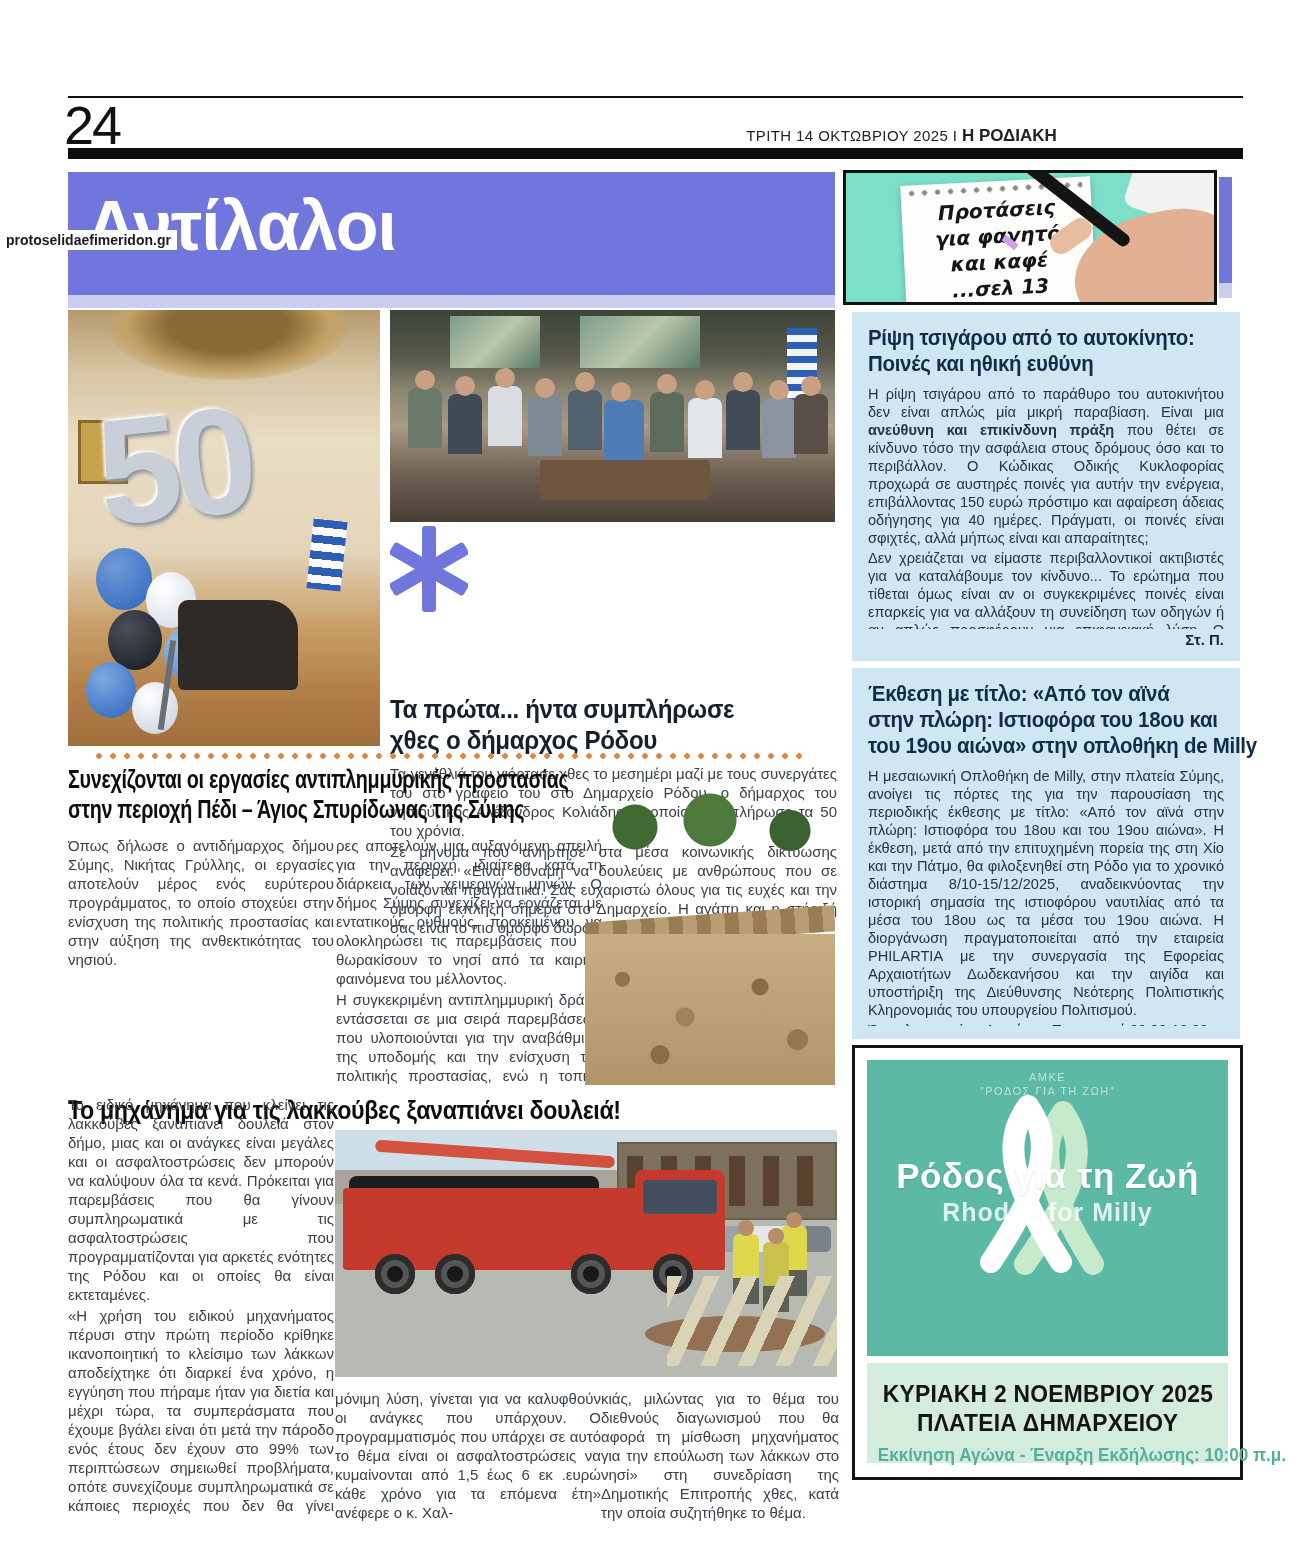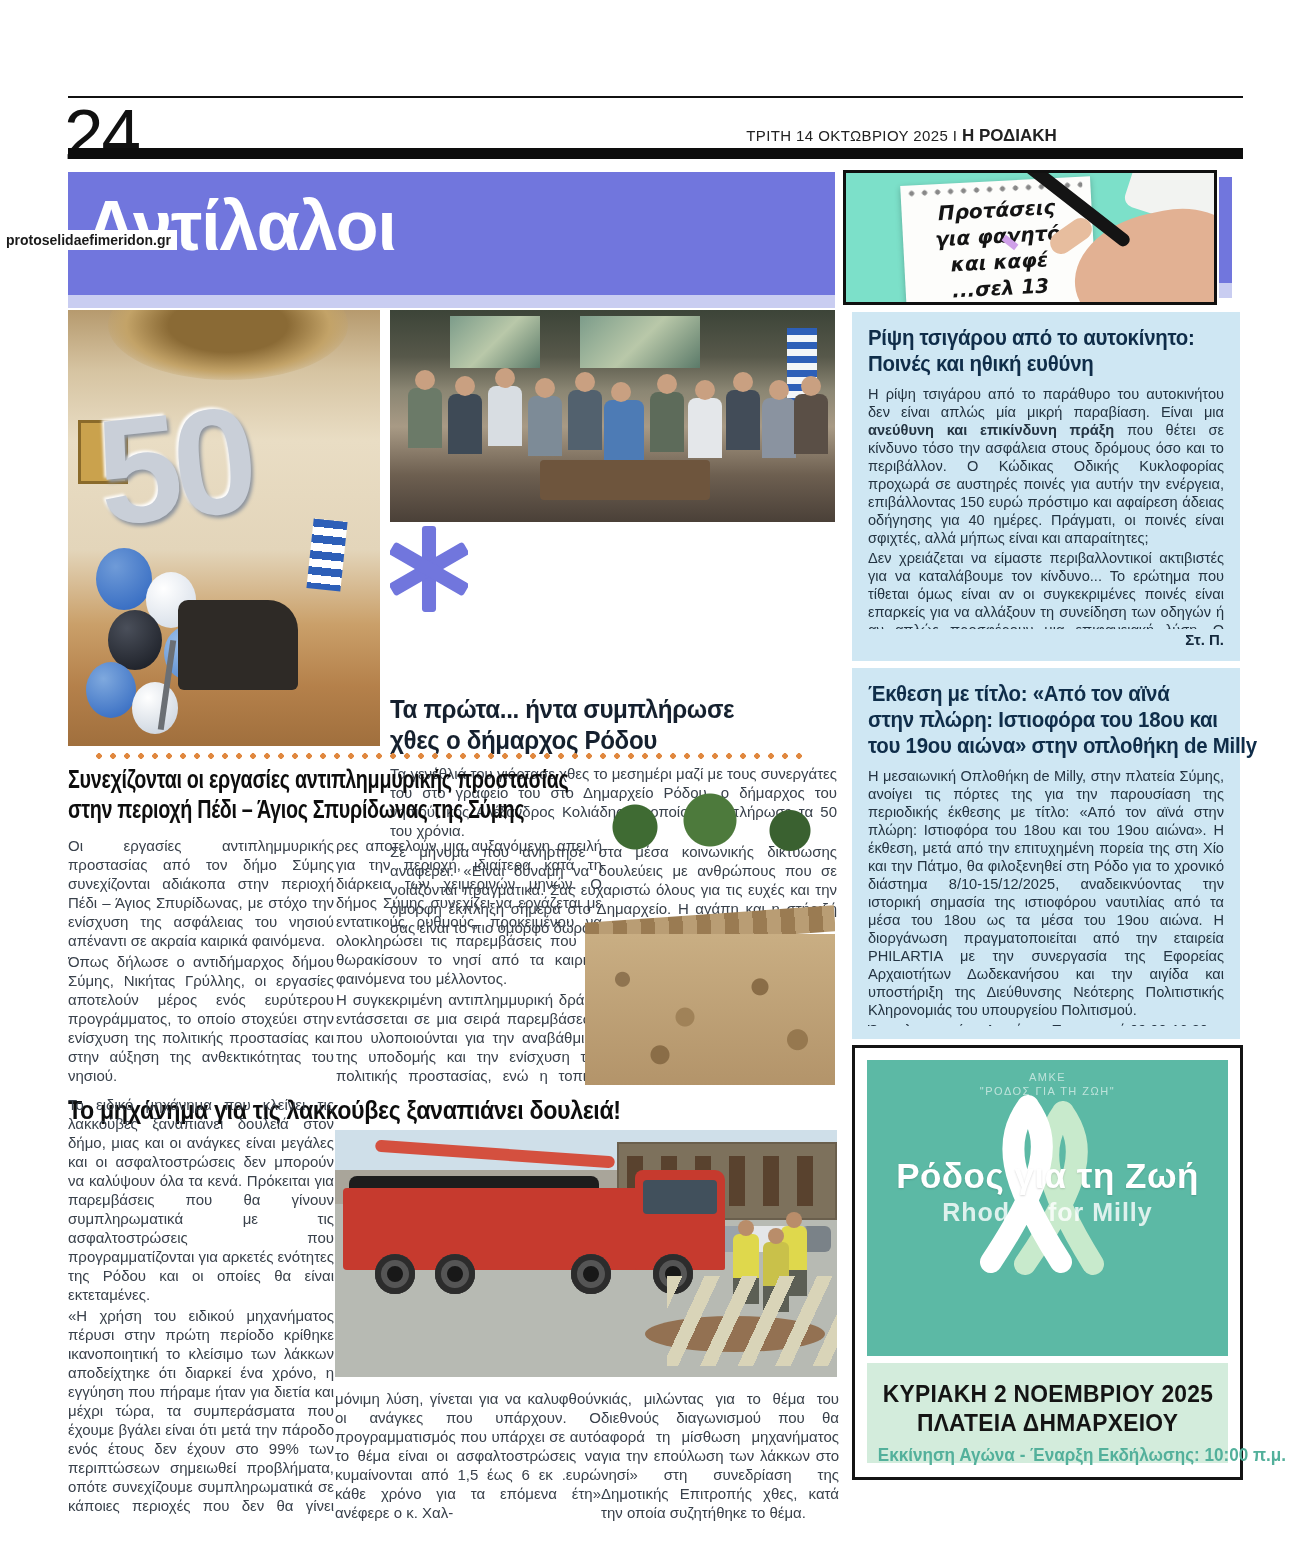--- a/index.html
+++ b/index.html
@@ -4,21 +4,21 @@
 <style>
   html,body{margin:0;padding:0;background:#888;}
   #page{position:relative;width:1299px;height:1559px;background:#ffffff;overflow:hidden;
         font-family:"Liberation Sans",sans-serif;color:#111;}
   .abs{position:absolute;}
   .nowrap{white-space:nowrap;display:inline-block;}
   .just{text-align:justify;}
   p{margin:0 0 2px 0;}
   
   #hairline{left:68px;top:96px;width:1175px;height:2px;background:#111;}
-  #pagenum{left:64px;top:94px;font-size:71px;font-weight:400;letter-spacing:-2px;color:#111;}
+  #pagenum{left:64px;top:94px;font-size:54px;font-weight:400;letter-spacing:-2px;color:#111;}
   #dateline{left:560px;top:126px;width:683px;text-align:center;font-size:15px;color:#222;letter-spacing:.4px;}
   #dateline b{font-size:17px;letter-spacing:0;}
   #thickbar{left:68px;top:148px;width:1175px;height:11px;background:#0d0d0d;}
   
   #banner{left:68px;top:172px;width:767px;height:123px;background:#7176dd;}
   #banner .t{position:absolute;left:18px;top:14px;font-size:70px;font-weight:bold;color:#fff;letter-spacing:-1px;}
   #banner-strip{left:68px;top:295px;width:767px;height:13px;background:#c9cdf1;}
   #watermark{left:0px;top:230px;background:#fff;padding:2px 6px;font-size:14px;font-weight:bold;color:#1a1a1a;}
   
   #promo{left:843px;top:170px;width:374px;height:135px;background:#7ce0c9;border:3px solid #101010;box-sizing:border-box;overflow:hidden;}
@@ -246,21 +246,20 @@
 
     </div>
   </div>
 
   <div class="abs" id="dotted"></div>
   <div class="abs headline" id="headB">
     <span class="nowrap">Συνεχίζονται οι εργασίες αντιπλημμυρικής προστασίας</span><br>
     <span class="nowrap">στην περιοχή Πέδι – Άγιος Σπυρίδωνας της Σύμης</span>
   </div>
   <div class="abs colp just" id="fcol1">
-    <p>Οι εργασίες αντιπλημμυρικής προστασίας από τον δήμο Σύμης συνεχίζονται αδιάκοπα στην περιοχή Πέδι – Άγιος Σπυρίδωνας, με στόχο την ενίσχυση της ασφάλειας του νησιού απέναντι σε ακραία καιρικά φαινόμενα.</p>
     <p>Όπως δήλωσε ο αντιδήμαρχος δήμου Σύμης, Νικήτας Γρύλλης, οι εργασίες αποτελούν μέρος ενός ευρύτερου προγράμματος, το οποίο στοχεύει στην ενίσχυση της πολιτικής προστασίας και στην αύξηση της ανθεκτικότητας του νησιού.</p>
 
   </div>
   <div class="abs colp just" id="fcol2">
     <p>ρες αποτελούν μια αυξανόμενη απειλή για την περιοχή, ιδιαίτερα κατά τη διάρκεια των χειμερινών μηνών. Ο δήμος Σύμης συνεχίζει να εργάζεται με εντατικούς ρυθμούς, προκειμένου να ολοκληρώσει τις παρεμβάσεις που θα θωρακίσουν το νησί από τα καιρικά φαινόμενα του μέλλοντος.</p>
     <p>Η συγκεκριμένη αντιπλημμυρική δράση εντάσσεται σε μια σειρά παρεμβάσεων που υλοποιούνται για την αναβάθμιση της υποδομής και την ενίσχυση της πολιτικής προστασίας, ενώ η τοπική αρχή διαβεβαιώνει ότι θα συνεχιστούν και άλλες παρεμβάσεις για τη βελτίωση της ασφάλειας των πολιτών.</p>
   </div>
   <div class="abs photo" id="valley-photo">
     <div class="trees"></div>
     <div class="wall"></div>

